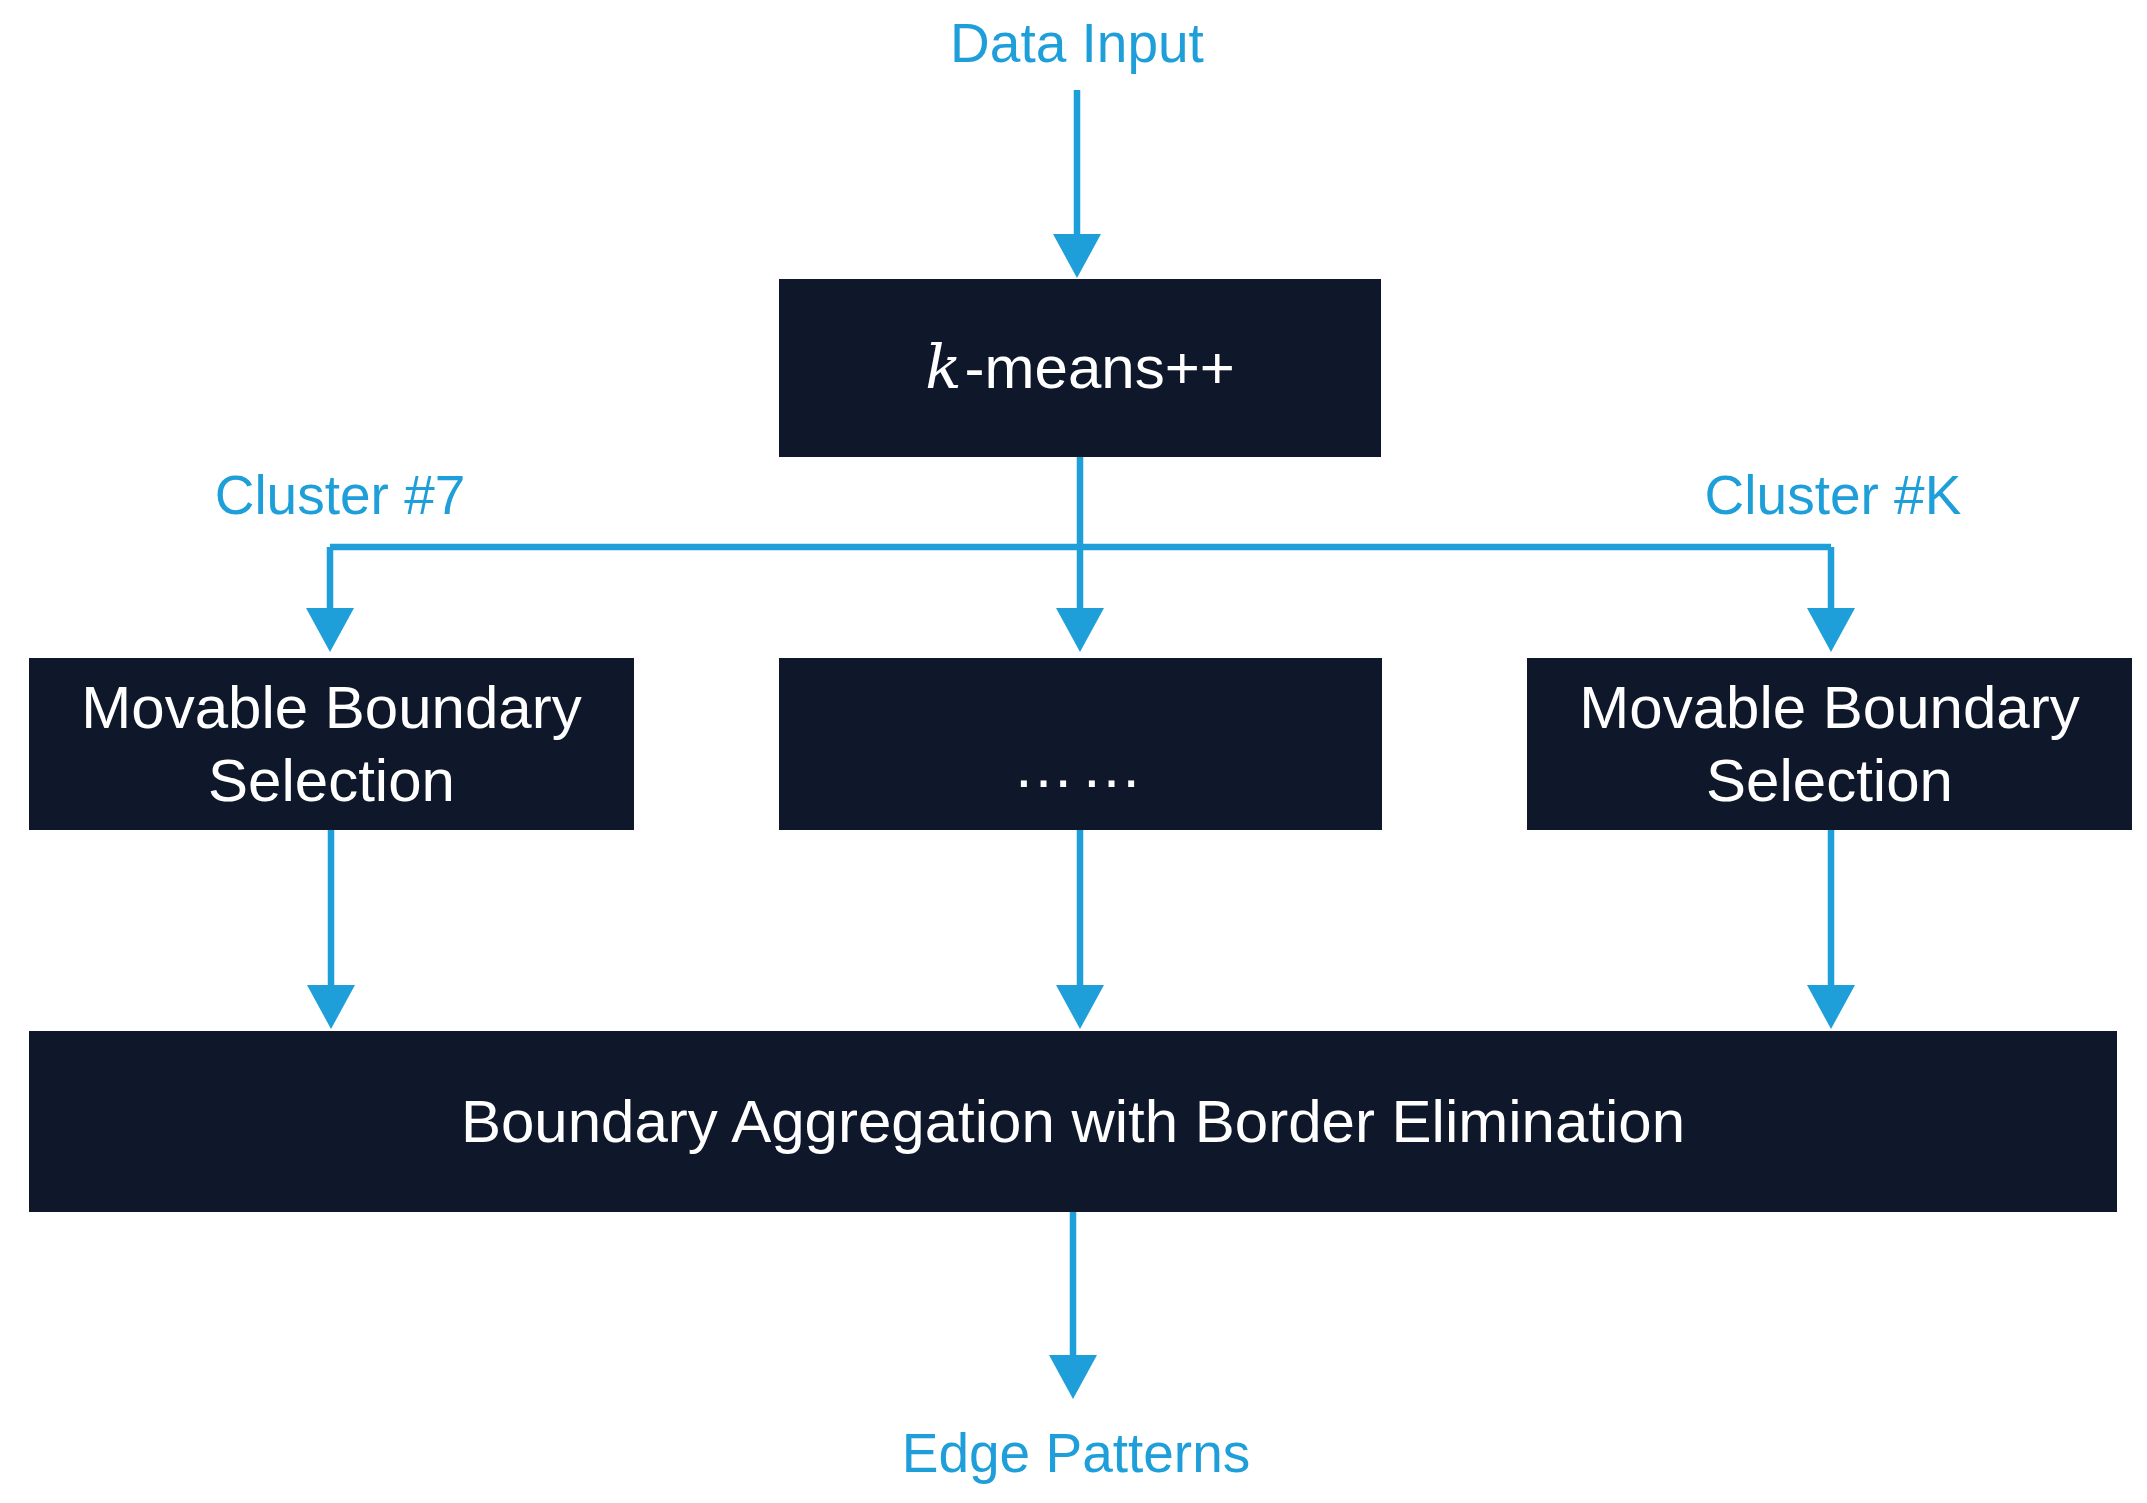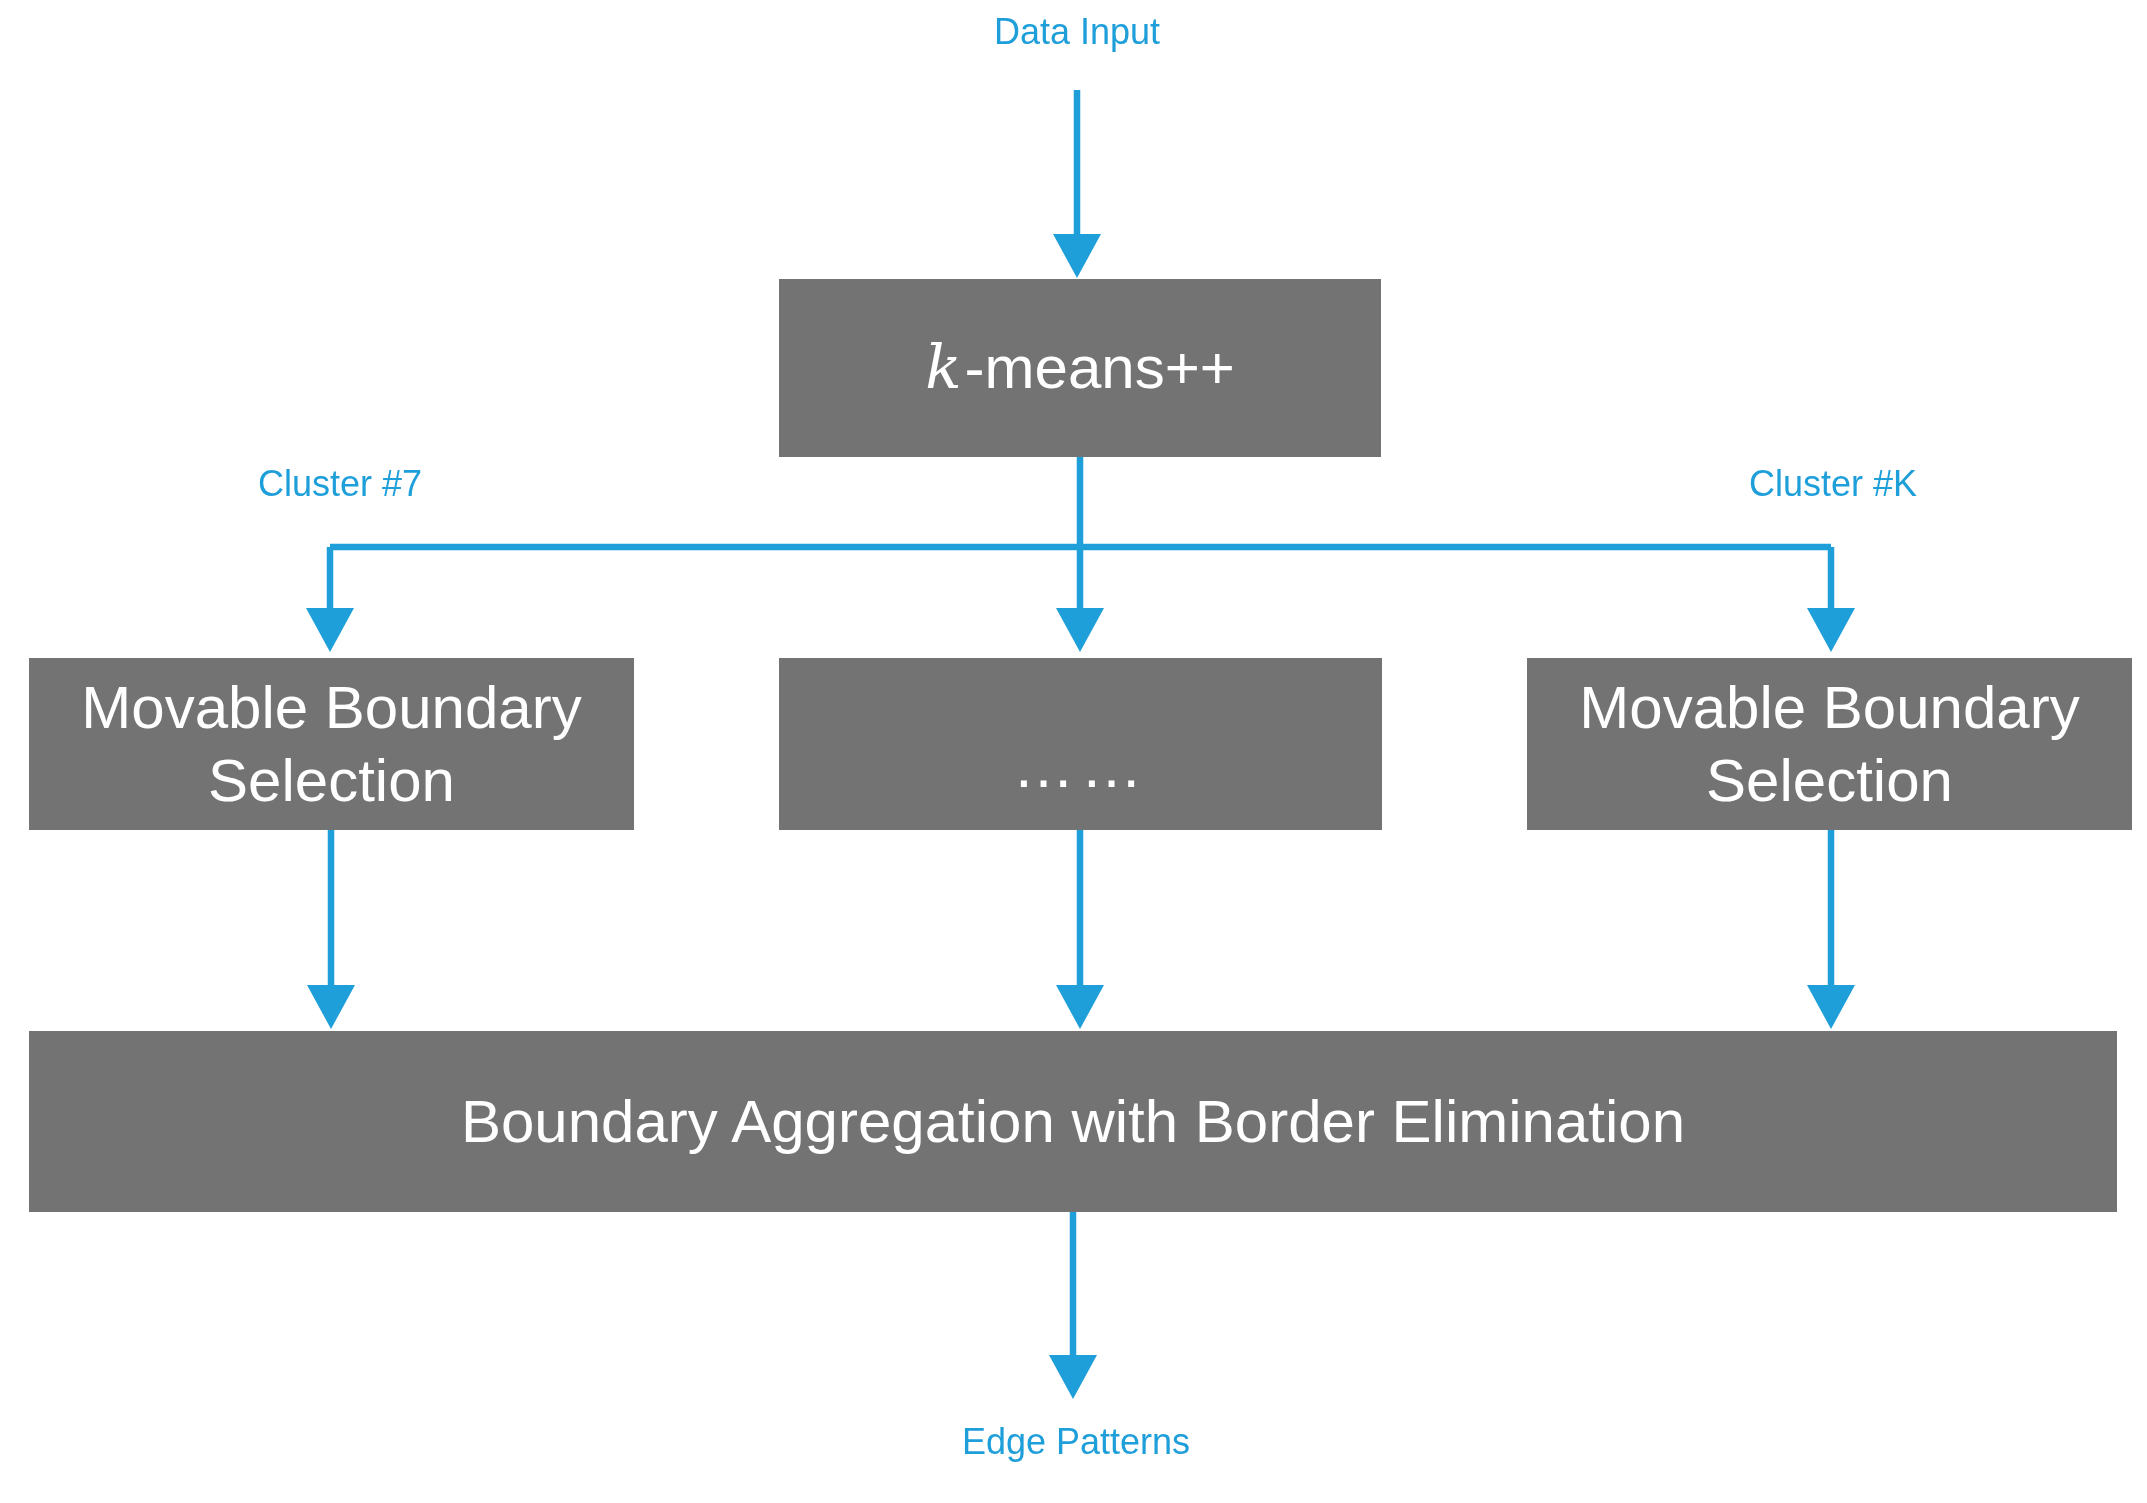--- a/index.html
+++ b/index.html
@@ -17,34 +17,34 @@
   }
   #connectors {
     position: absolute;
     left: 0;
     top: 0;
     width: 2147px;
     height: 1503px;
   }
   .box {
     position: absolute;
-    background: #737373;
+    background: #0f172a;
     color: #FFFFFF;
     display: flex;
     align-items: center;
     justify-content: center;
     text-align: center;
     font-size: 60px;
     line-height: 1.22;
     font-weight: 400;
   }
   .blue-label {
     position: absolute;
     color: #1F9FD9;
-    font-size: 36px;
+    font-size: 55px;
     line-height: 1.2;
     white-space: nowrap;
     transform: translateX(-50%);
     font-weight: 400;
   }
   .kmeans-k {
     font-family: "DejaVu Serif", "Liberation Serif", serif;
     font-style: italic;
     margin-right: 3px;
   }

